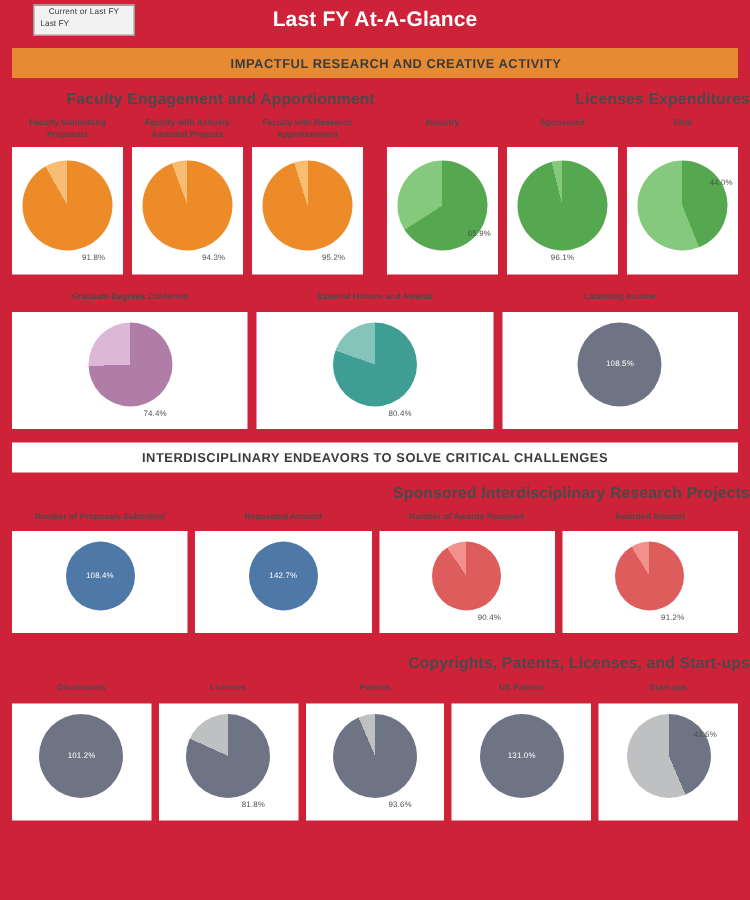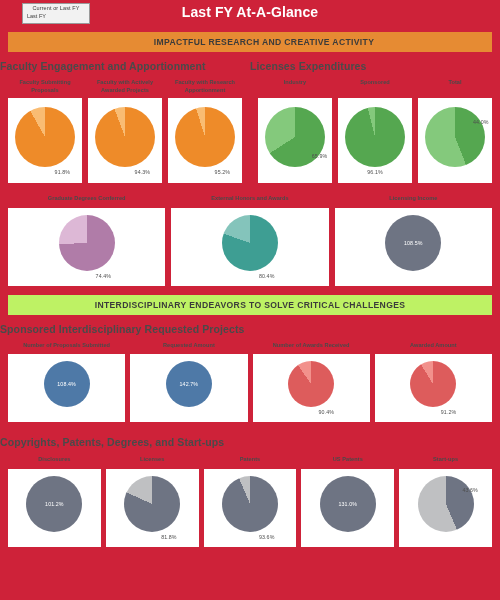--- a/index.html
+++ b/index.html
@@ -34,25 +34,25 @@
   }
 
   
   .banner {
     margin: 4px 8px 0 8px; height: 20px;
     display: flex; align-items: center; justify-content: center;
     font-size: 8.6px; font-weight: bold; letter-spacing: .35px;
     color: #3B3B3B;
   }
   .banner.orange { background: #E68B33; padding-left: 28px; }
-  .banner.teal   { background: #bef264; text-align: right; }
+  .banner.teal   { background: #ffffff; text-align: right; }
 
   
   .sec-title {
-    text-align: left; color: #4A4A4A;
+    text-align: right; color: #4A4A4A;
     font-size: 10.5px; font-weight: bold; letter-spacing: .1px;
   }
   .sub-title {
     text-align: center; color: #4A4A4A;
     font-size: 5.6px; font-weight: bold; line-height: 7.5px;
     letter-spacing: .05px;
   }
 
   
   .row { display: flex; }
@@ -184,21 +184,21 @@
     <div class="card">
       <div class="pie-wrap">
           <div class="pie" style="width: 56px; height: 56px; left: 50.6641px; top: 7px; background: conic-gradient(rgb(110, 116, 131) 0%, rgb(110, 116, 131) 100%);"></div>
           <div class="pie-val inside" style="left: 0px; right: 0px; text-align: center; top: 32px;">108.5%</div>
         </div>
     </div>
   </div>
 
   <div class="banner teal" style="margin-top:9px;">INTERDISCIPLINARY ENDEAVORS TO SOLVE CRITICAL CHALLENGES</div>
 
-  <div class="sec-title" style="margin-top:8px;">Sponsored Interdisciplinary Requested Projects</div>
+  <div class="sec-title" style="margin-top:8px;">Sponsored Interdisciplinary Research Projects</div>
 
   <div class="labels tight" style="margin-top:7px;">
     <div class="sub-title">Number of Proposals Submitted</div>
     <div class="sub-title">Requested Amount</div>
     <div class="sub-title">Number of Awards Received</div>
     <div class="sub-title">Awarded Amount</div>
   </div>
 
   <div class="cards tight" style="margin-top:5px;height:68px;">
     <div class="card">
@@ -220,21 +220,21 @@
         </div>
     </div>
     <div class="card">
       <div class="pie-wrap">
           <div class="pie" style="width: 46px; height: 46px; left: 35.625px; top: 7px; background: conic-gradient(rgb(221, 92, 92) 0%, rgb(221, 92, 92) 91.2%, rgb(242, 145, 140) 91.2%, rgb(242, 145, 140) 100%);"></div>
           <div class="pie-val" style="left: 65.985px; top: 55px;">91.2%</div>
         </div>
     </div>
   </div>
 
-  <div class="sec-title" style="margin-top:14px;">Copyrights, Patents, Degrees, and Start-ups</div>
+  <div class="sec-title" style="margin-top:14px;">Copyrights, Patents, Licenses, and Start-ups</div>
 
   <div class="labels tight" style="margin-top:8px;">
     <div class="sub-title">Disclosures</div>
     <div class="sub-title">Licenses</div>
     <div class="sub-title">Patents</div>
     <div class="sub-title">US Patents</div>
     <div class="sub-title">Start-ups</div>
   </div>
 
   <div class="cards tight" style="margin-top:5px;height:78px;">

